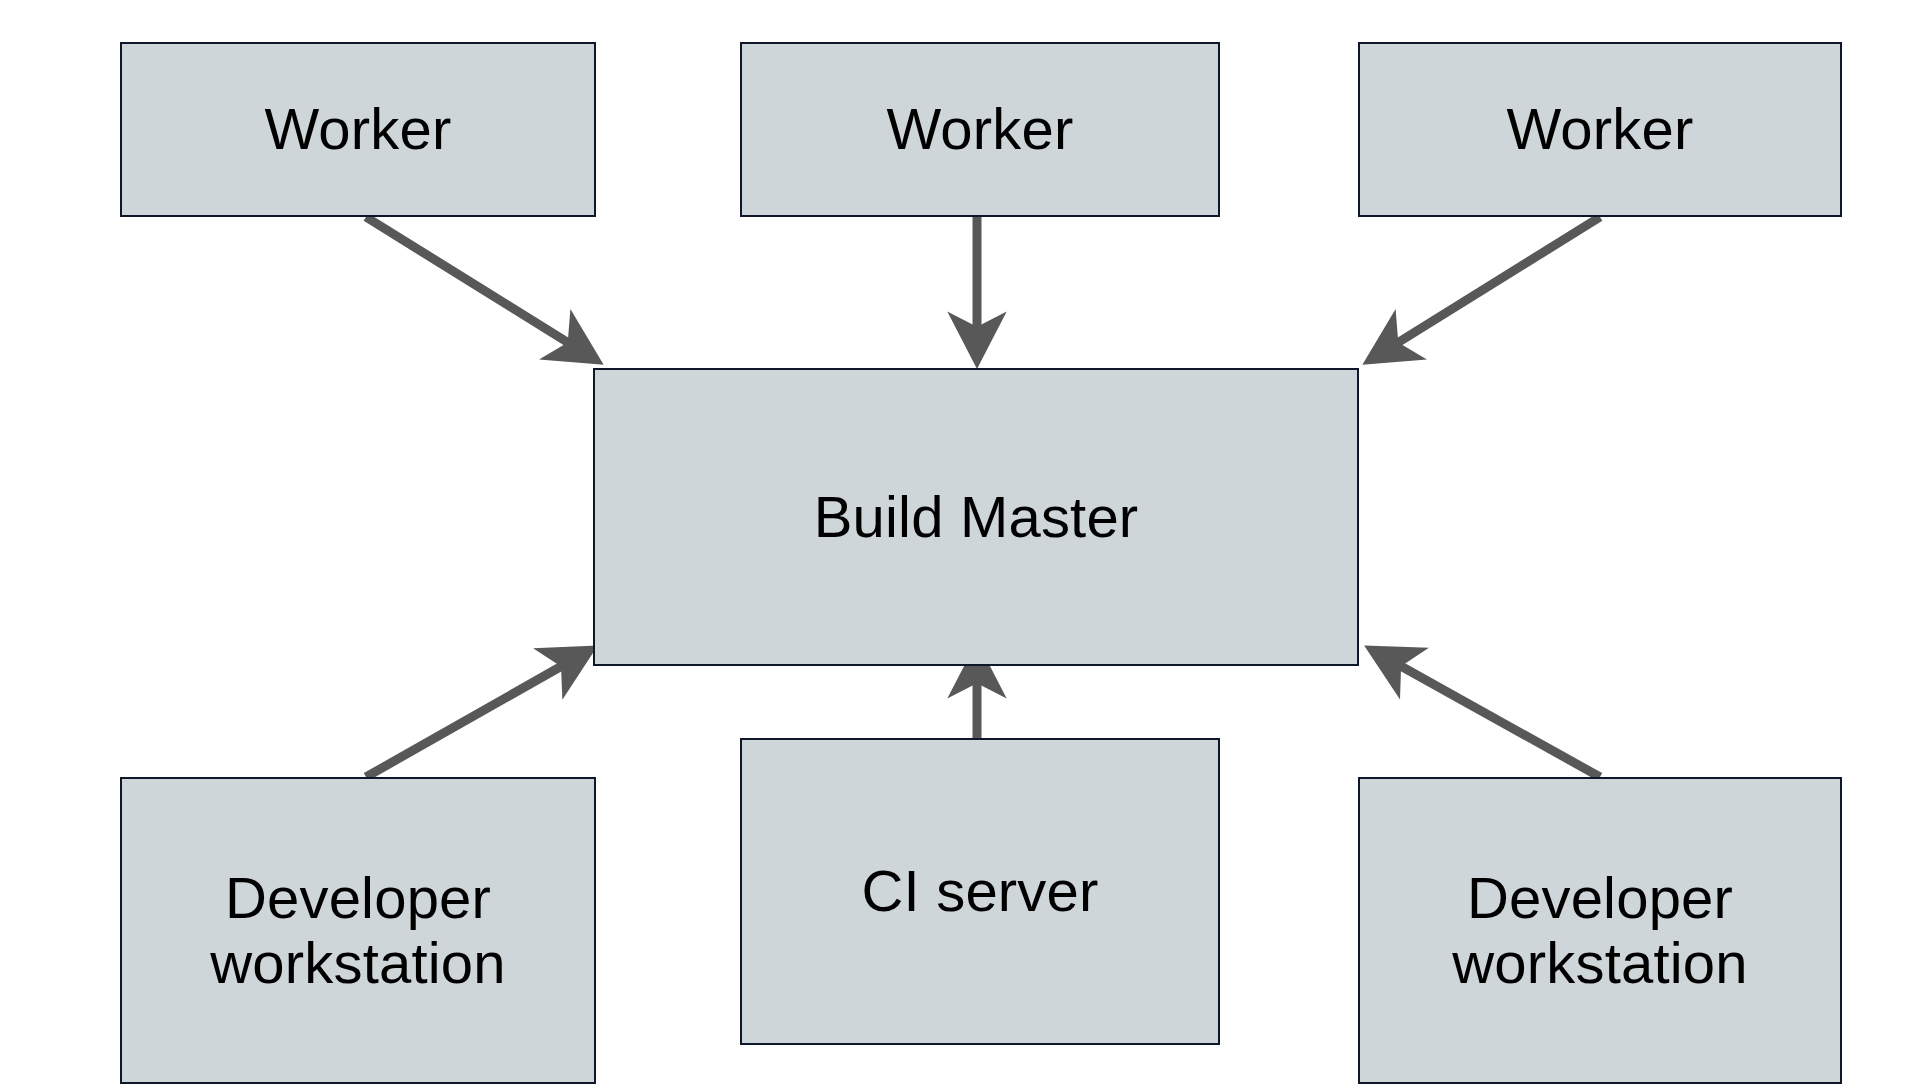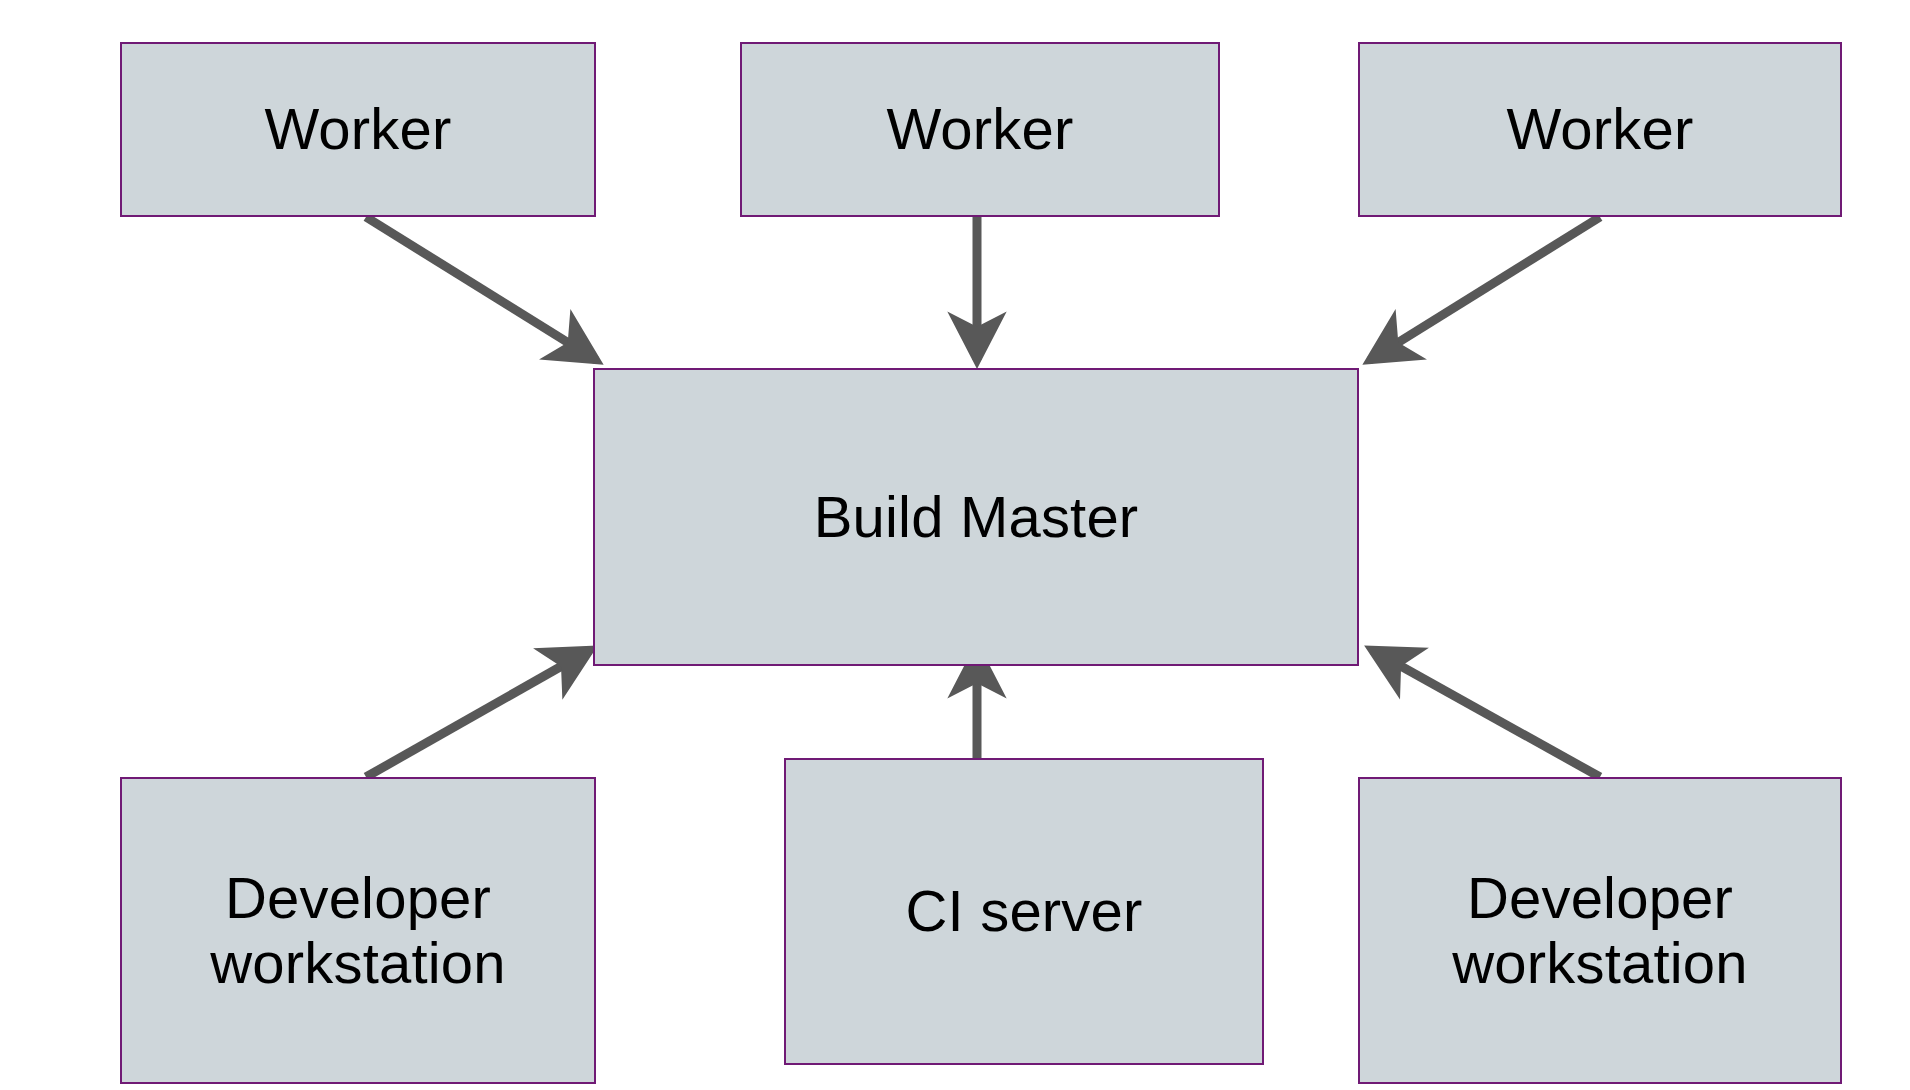--- a/index.html
+++ b/index.html
@@ -20,21 +20,21 @@
     left: 0;
     top: 0;
     width: 1910px;
     height: 1090px;
     pointer-events: none;
   }
   .node {
     position: absolute;
     box-sizing: border-box;
     background: #ced6da;
-    border: 2px solid #701a75;
+    border: 2px solid #0f172a;
     display: flex;
     align-items: center;
     justify-content: center;
     text-align: center;
     color: #000000;
     z-index: 2;
   }
   .node-label {
     font-size: 58px;
     line-height: 1.12;
@@ -44,21 +44,21 @@
     padding: 0 10px;
   }
   
   #node-worker-1 { left: 120px; top: 42px;  width: 476px; height: 175px; }
   #node-worker-2 { left: 740px; top: 42px;  width: 480px; height: 175px; }
   #node-worker-3 { left: 1358px; top: 42px; width: 484px; height: 175px; }
   
   #node-build-master { left: 593px; top: 368px; width: 766px; height: 298px; }
   
   #node-dev-ws-left  { left: 120px;  top: 777px; width: 476px; height: 307px; }
-  #node-ci-server    { left: 740px;  top: 758px; width: 480px; height: 307px; margin-left: 44px; }
+  #node-ci-server    { left: 740px;  top: 738px; width: 480px; height: 307px; }
   #node-dev-ws-right { left: 1358px; top: 777px; width: 484px; height: 307px; }
 </style>
 </head>
 <body>
 
 <div id="canvas">
 
   <svg id="edges" viewBox="0 0 1910 1090" width="1910" height="1090" xmlns="http://www.w3.org/2000/svg">
     <defs>
       <marker id="arrowhead" markerWidth="7" markerHeight="7" refX="5.6" refY="3.5" orient="auto" markerUnits="strokeWidth">

